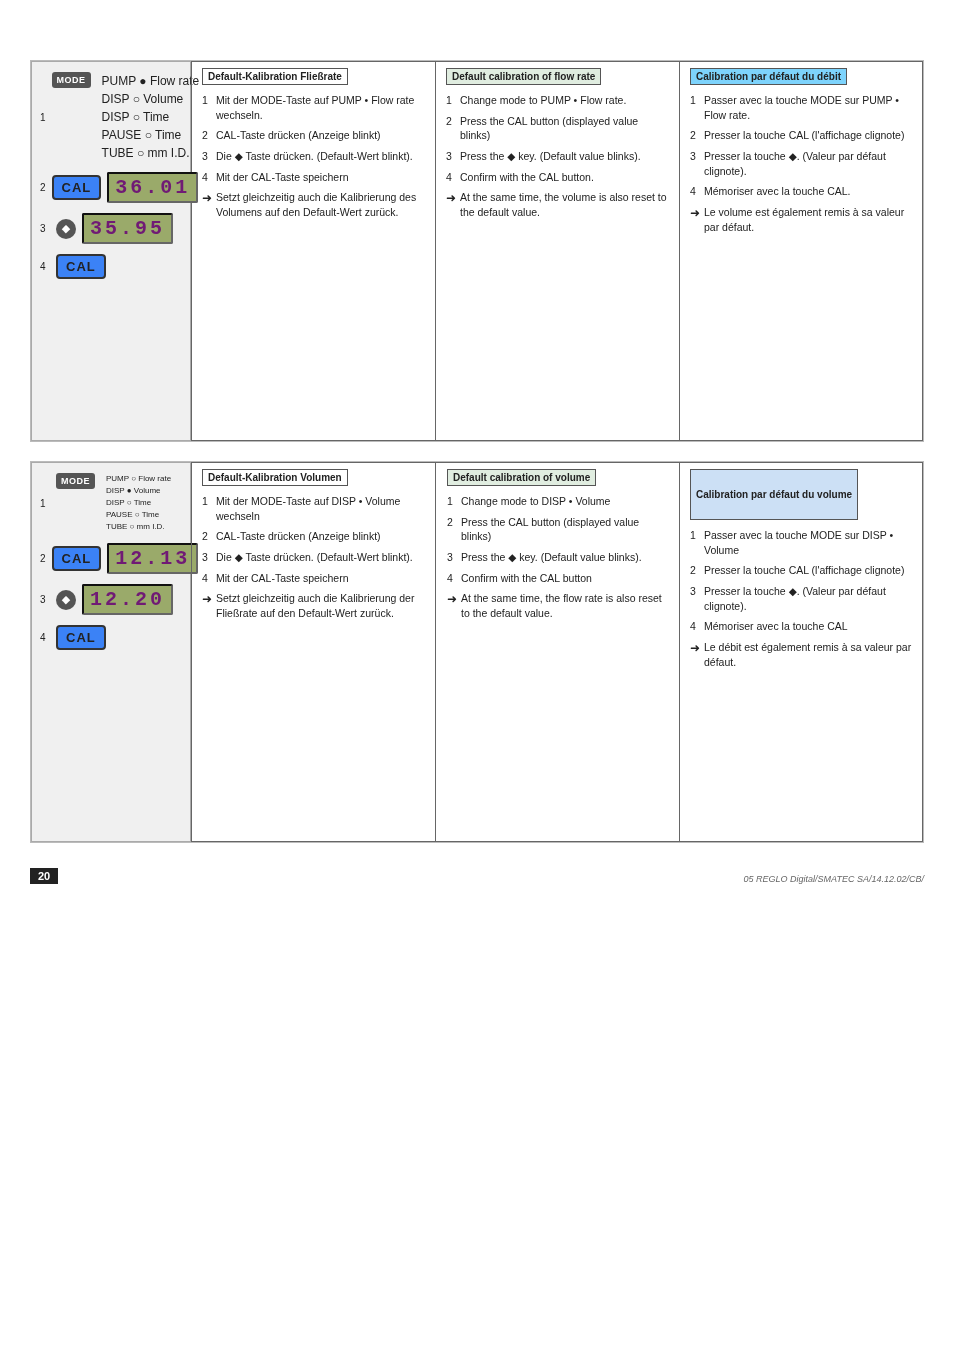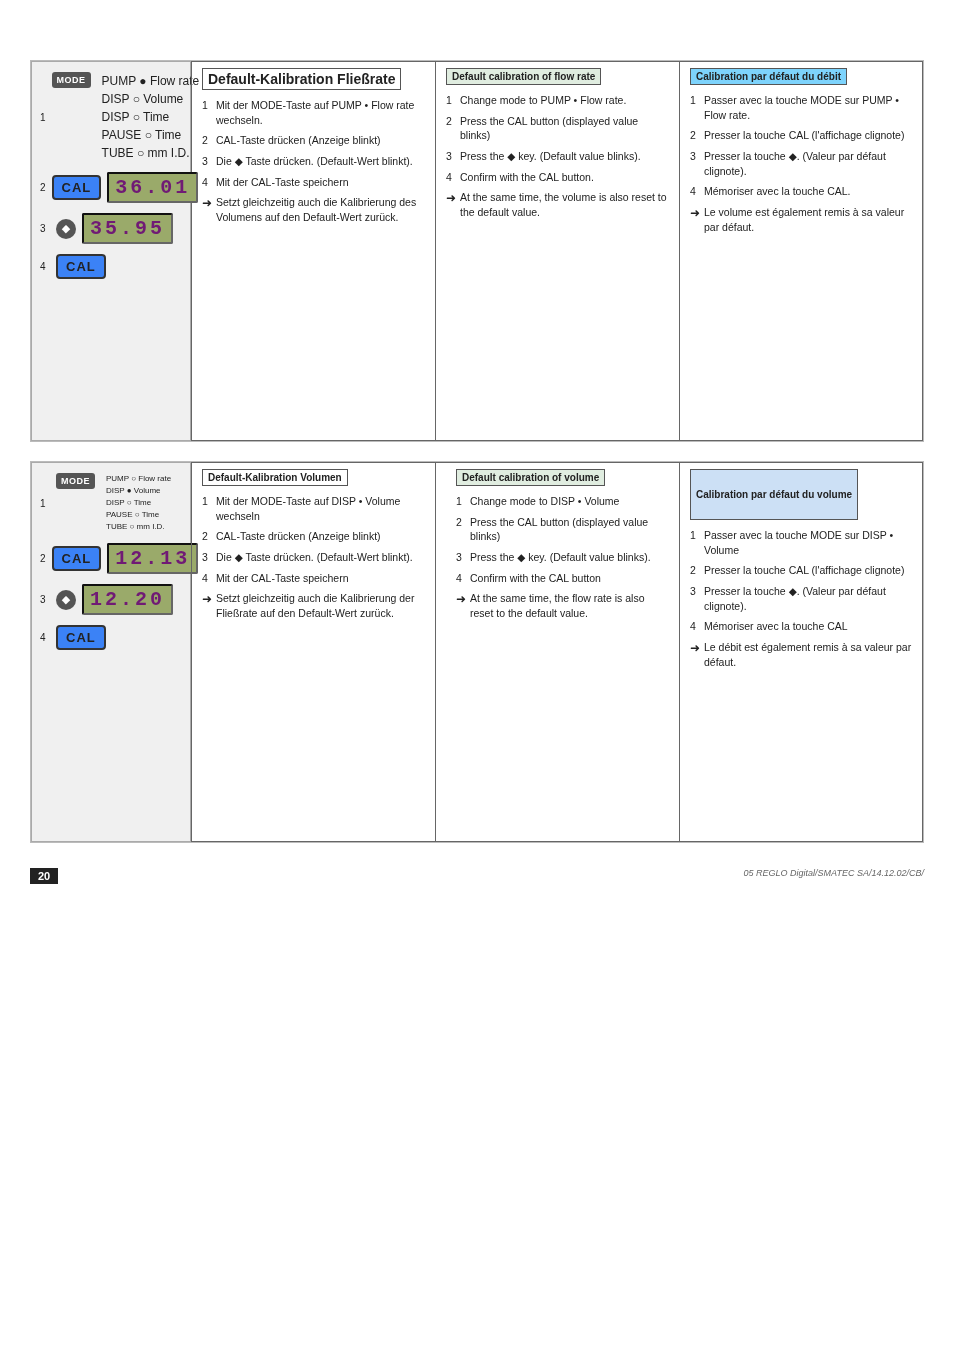--- a/index.html
+++ b/index.html
@@ -79,21 +79,21 @@
     }
 
     .block-bottom {
       margin-top: -1px;
     }
 
     
     .page-footer {
       display: flex;
       justify-content: space-between;
-      align-items: flex-start;
+      align-items: flex-end;
       margin-top: 20px;
       padding-top: 5px;
     }
 
     .page-num-box {
       background: #222;
       color: #fff;
       font-size: 11px;
       font-weight: bold;
       padding: 2px 8px;
@@ -185,21 +185,21 @@
 
       <div class="device-item-row">
         <span class="label-num">4</span>
         <div class="cal-button-display">CAL</div>
       </div>
     </div>
 
     <div style="flex:1;display:grid;grid-template-columns:1fr 1fr 1fr;">
 
       <div style="border-left:1px solid #666;border-top:1px solid #666;border-bottom:1px solid #666;padding:6px 10px;">
-        <div style="font-weight:bold;font-size:14px;margin-bottom:8px;background:#fff;border:1px solid #555;padding:2px 5px;display:inline-block;">Default-Kalibration Fließrate</div>
+        <div style="font-weight:bold;font-size:10px;margin-bottom:8px;background:#fff;border:1px solid #555;padding:2px 5px;display:inline-block;">Default-Kalibration Fließrate</div>
         <div>
           <div class="instr-step">
             <span class="instr-num">1</span>
             <span class="instr-text">Mit der MODE-Taste auf PUMP • Flow rate wechseln.</span>
           </div>
           <div class="instr-step">
             <span class="instr-num">2</span>
             <span class="instr-text">CAL-Taste drücken (Anzeige blinkt)</span>
           </div>
           <div class="instr-step">
@@ -336,21 +336,21 @@
             <span class="instr-num">4</span>
             <span class="instr-text">Mit der CAL-Taste speichern</span>
           </div>
           <div class="instr-arrow">
             <span class="instr-arrow-sym">➜</span>
             <span class="instr-text">Setzt gleichzeitig auch die Kalibrierung der Fließrate auf den Default-Wert zurück.</span>
           </div>
         </div>
       </div>
 
-      <div style="border-left:1px solid #666;border-top:1px solid #666;border-bottom:1px solid #666;padding:6px 20px;">
+      <div style="border-left:1px solid #666;border-top:1px solid #666;border-bottom:1px solid #666;padding:6px 11px;">
         <div style="font-weight:bold;font-size:10px;margin-bottom:8px;background:#e0ede0;border:1px solid #555;padding:2px 5px;display:inline-block;">Default calibration of volume</div>
         <div>
           <div class="instr-step">
             <span class="instr-num">1</span>
             <span class="instr-text">Change mode to DISP • Volume</span>
           </div>
           <div class="instr-step">
             <span class="instr-num">2</span>
             <span class="instr-text">Press the CAL button (displayed value blinks)</span>
           </div>

